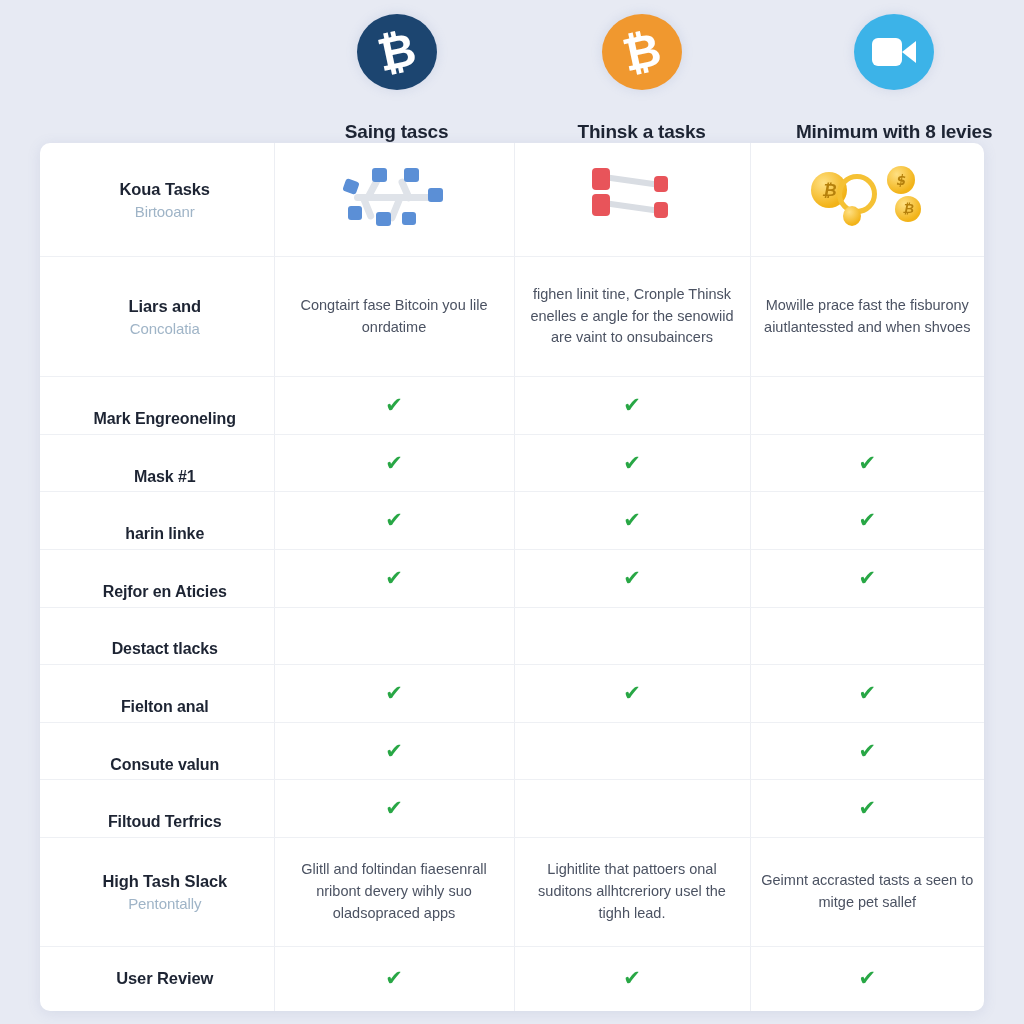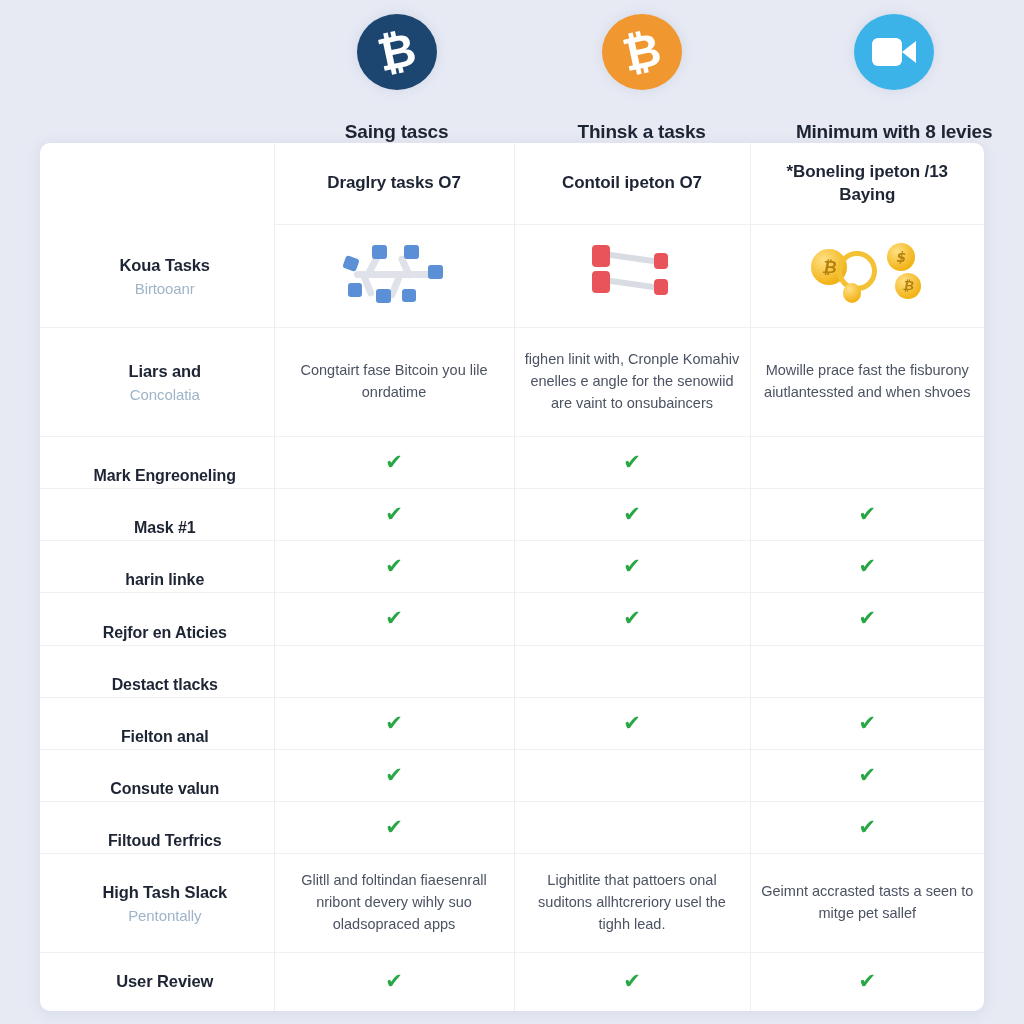--- a/index.html
+++ b/index.html
@@ -248,32 +248,20 @@
 <div class="card">
   <table class="cmp">
     <colgroup>
       <col class="c0">
         <col class="c1">
         <col class="c2">
         <col class="c3">
     </colgroup>
     <tbody>
 
-      <tr class="hdr-row">
-        <th class="blank"></th>
-        <th>
-          <span class="hdr-title">Draglry tasks O7</span>
-        </th>
-        <th>
-          <span class="hdr-title">Contoil ipeton O7</span>
-        </th>
-        <th>
-          <span class="hdr-title">*Boneling ipeton /13 Baying</span>
-        </th>
-      </tr>
 
       <tr class="img-row">
         <td class="label-cell">
           <span class="lbl-main">Koua Tasks</span>
           <span class="lbl-sub">Birtooanr</span>
         </td>
         <td>
           <span class="thumb">
             <span class="art art-mol">
               <i class="stem" style="left:40px;  top:32px; width:80px; height:7px;"></i>
@@ -318,21 +306,21 @@
 
       <tr class="desc-row">
         <td class="label-cell">
           <span class="lbl-main">Liars and</span>
           <span class="lbl-sub">Concolatia</span>
         </td>
         <td>
           <span class="desc">Congtairt fase Bitcoin you lile onrdatime</span>
         </td>
         <td>
-          <span class="desc">fighen linit with, Cronple Komahiv enelles e angle for the senowiid are vaint to onsubaincers</span>
+          <span class="desc">fighen linit tine, Cronple Thinsk enelles e angle for the senowiid are vaint to onsubaincers</span>
         </td>
         <td>
           <span class="desc">Mowille prace fast the fisburony aiutlantessted and when shvoes</span>
         </td>
       </tr>
 
       <tr class="feat-row">
         <td class="label-cell">
           <span class="lbl-main">Mark Engreoneling</span>
         </td>

